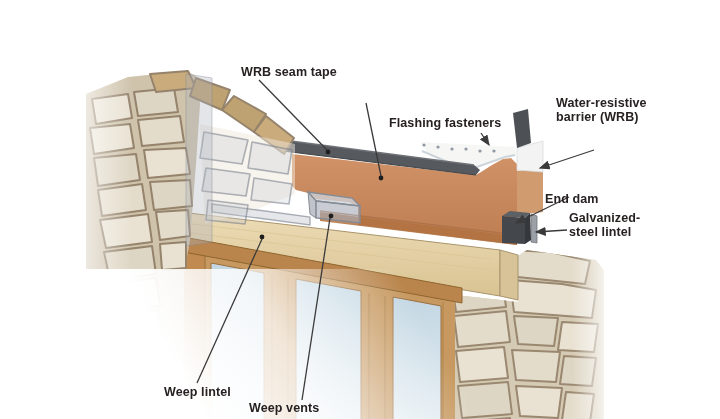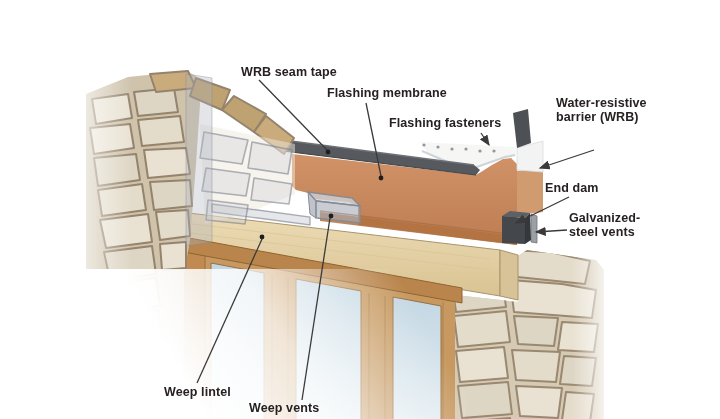--- a/index.html
+++ b/index.html
@@ -194,20 +194,19 @@
     <path class="leader" d="M569,153 L516,179" marker-end="url(#arrow)"></path>
     <path class="leader" d="M567,186 L536,188" marker-end="url(#arrow)"></path>
     <path class="leader" d="M197,339 L262,195"></path>
     <circle cx="262" cy="193" r="2.4" fill="#1e1e1e"></circle>
     <path class="leader" d="M302,356 L330,174"></path>
     <circle cx="331" cy="172" r="2.4" fill="#1e1e1e"></circle>
   </g>
 </svg>
 
 <div class="lbl" style="left:241px;top:21px">WRB seam tape</div>
-<div class="lbl" style="left:327px;top:42px">Flashing membrane</div>
 <div class="lbl" style="left:389px;top:72px">Flashing fasteners</div>
 <div class="lbl" style="left:556px;top:52px;width:98px">Water-resistive barrier (WRB)</div>
-<div class="lbl" style="left:545px;top:137px">End dam</div>
-<div class="lbl" style="left:569px;top:167px;width:82px">Galvanized-steel vents</div>
+<div class="lbl" style="left:545px;top:148px">End dam</div>
+<div class="lbl" style="left:569px;top:167px;width:82px">Galvanized-steel lintel</div>
 <div class="lbl" style="left:164px;top:341px">Weep lintel</div>
 <div class="lbl" style="left:249px;top:357px">Weep vents</div>
 </div>
 
 </body></html>

